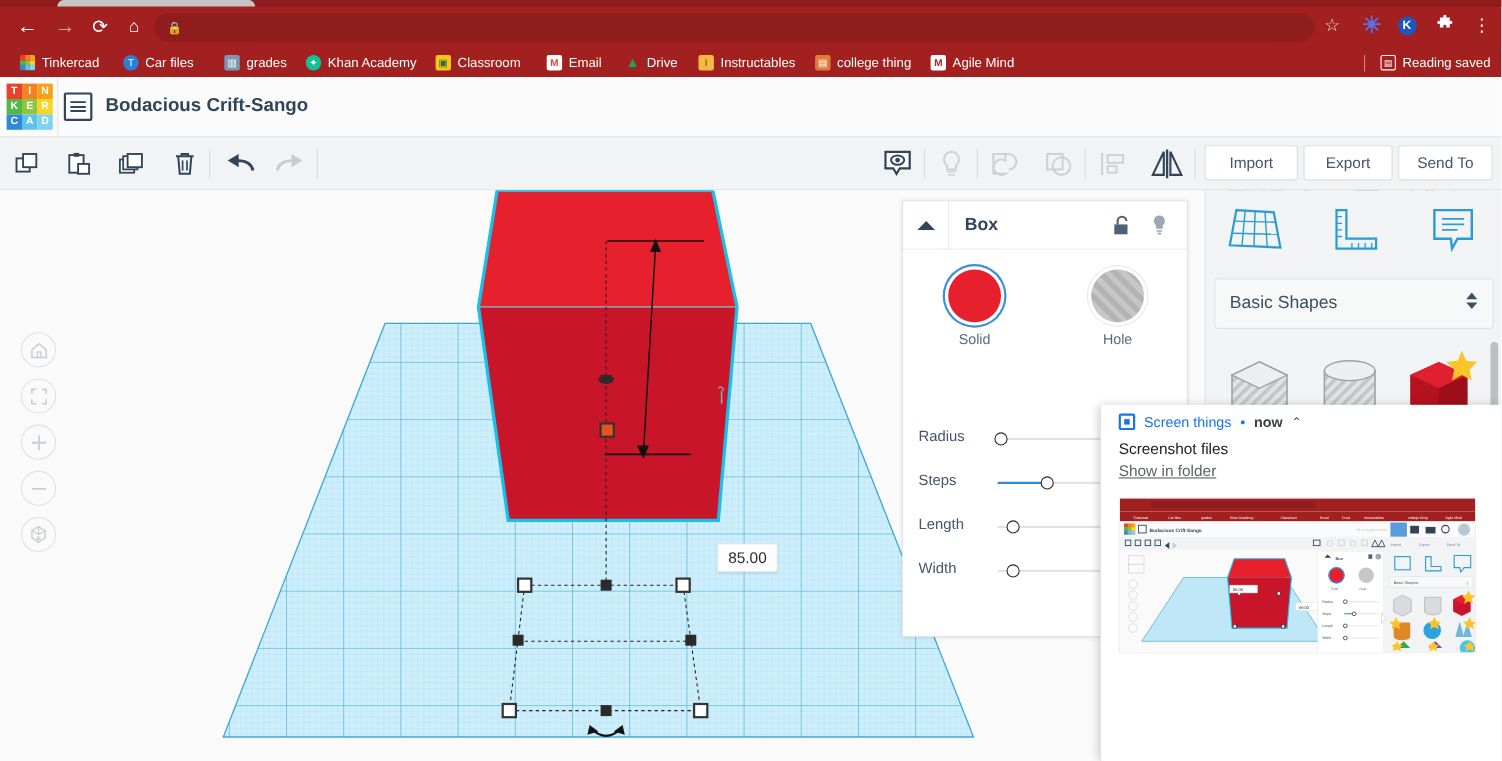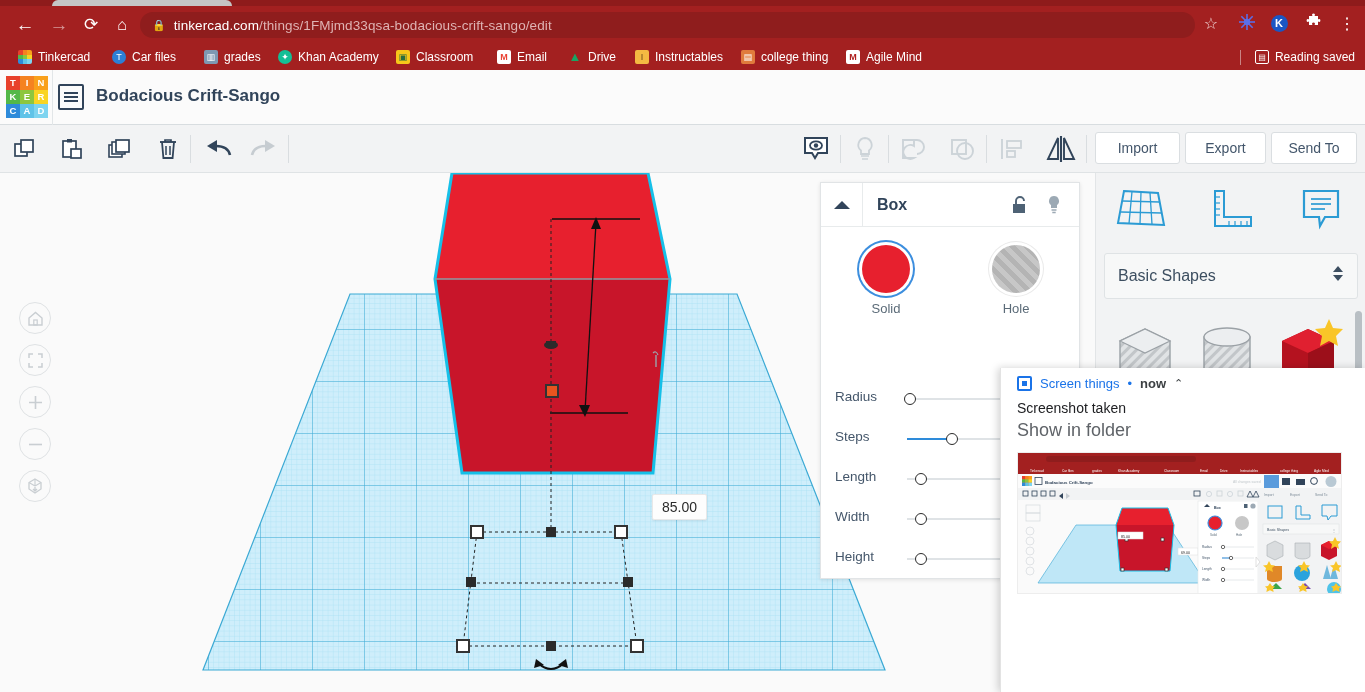--- a/index.html
+++ b/index.html
@@ -253,21 +253,21 @@
   .toast-head { position: absolute; top: 8px; left: 16px; display: flex; align-items: center; gap: 8px; }
   .cap-icon {
     width: 15px; height: 15px; border: 2px solid #1a73e8; border-radius: 2px;
     display:flex;align-items:center;justify-content:center;
   }
   .cap-icon i { width: 5px; height: 5px; background: #1a73e8; display:block; }
   .toast-src { font-size: 13px; color: #1a73e8; }
   .toast-now { font-size: 13px; color: #3c4043; font-weight: bold; }
   .toast-caret { font-size: 11px; color: #3c4043; cursor: pointer; }
   .toast-title { position: absolute; top: 32px; left: 16px; font-size: 14px; color: #202124; }
-  .toast-sub { position: absolute; top: 52px; left: 16px; font-size: 18px; color: #5f6368; cursor: pointer; }
+  .toast-sub { position: absolute; top: 52px; left: 16px; font-size: 14px; color: #5f6368; cursor: pointer; text-decoration: underline; }
   .thumb {
     position: absolute; top: 84px; left: 16px; width: 325px; height: 142px;
     background: #fff; overflow: hidden; border: 1px solid #ededed;
   }
   .clip-bar {
     position: absolute; top: 218px; left: 16px; width: 325px; height: 34px;
     background: #1a73e8; display: flex; align-items: center; color: #fff;
   }
   .clip-label { margin-left: 42px; font-size: 13px; }
   .clip-shortcut { position: absolute; right: 14px; font-size: 13px; }
@@ -291,21 +291,20 @@
     </div>
 
     <div class="nav-row">
       <div class="nav-btn nav-back">←</div>
       <div class="nav-btn nav-fwd dim">→</div>
       <div class="nav-btn nav-reload">⟳</div>
       <div class="nav-btn nav-home">⌂</div>
 
       <div class="omnibox">
         <span class="lock-glyph">🔒</span>
-        <span class="url-text"><b>tinkercad.com</b><span class="dim">/things/1FMjmd33qsa-bodacious-crift-sango/edit</span></span>
       </div>
 
       <div class="omni-actions star-icon">☆</div>
       <div class="omni-actions ext-sun">
         <svg width="18" height="18" viewBox="0 0 18 18">
             <g stroke="#5b6ee8" stroke-width="1.6">
           <line x1="9" y1="1" x2="9" y2="17"></line>
               <line x1="1" y1="9" x2="17" y2="9"></line>
           <line x1="3.3" y1="3.3" x2="14.7" y2="14.7"></line>
               <line x1="14.7" y1="3.3" x2="3.3" y2="14.7"></line>
@@ -699,27 +698,20 @@
         <div class="slider-knob" style="left:8px"></div>
       </div>
     </div>
     <div class="slider-row" style="top:316px">
       <div class="slider-label">Width</div>
       <div class="slider-track">
         <div class="slider-fill" style="width:0%"></div>
         <div class="slider-knob" style="left:8px"></div>
       </div>
     </div>
-    <div class="slider-row" style="top:356px">
-      <div class="slider-label">Height</div>
-      <div class="slider-track">
-        <div class="slider-fill" style="width:0%"></div>
-        <div class="slider-knob" style="left:8px"></div>
-      </div>
-    </div>
   </div>
 
   <div class="right-panel">
     <div class="rp-tools">
       <div class="rp-tool">
         <svg width="54" height="44" viewBox="0 0 54 44">
           <polygon points="10,4 44,6 50,38 4,36" fill="none" stroke="#2b9bd4" stroke-width="2"></polygon>
           <g stroke="#2b9bd4" stroke-width="1.3" fill="none">
             <line x1="18" y1="4.5" x2="15" y2="36.5"></line>
               <line x1="27" y1="5" x2="26" y2="37"></line>
@@ -799,21 +791,21 @@
   <div class="toast">
     <div class="toast-head">
       <span class="cap-icon">
           <i></i>
         </span>
       <span class="toast-src">Screen things</span>
       <span class="toast-src">•</span>
       <span class="toast-now">now</span>
       <span class="toast-caret">⌃</span>
     </div>
-    <div class="toast-title">Screenshot taken</div>
+    <div class="toast-title">Screenshot files</div>
     <div class="toast-sub">Show in folder</div>
 
     <div class="thumb">
       <svg width="325" height="142" viewBox="0 0 325 142">
         <rect width="325" height="142" fill="#fafafa"></rect>
         <rect width="325" height="12" fill="#a32020"></rect>
         <rect x="28" y="3" width="150" height="6" rx="3" fill="#8f1d1d"></rect>
         <rect y="12" width="325" height="9" fill="#a32020"></rect>
         <g fill="#fff" font-size="3.2" font-family="Liberation Sans, sans-serif">
           <text x="12" y="18.5">Tinkercad</text>

